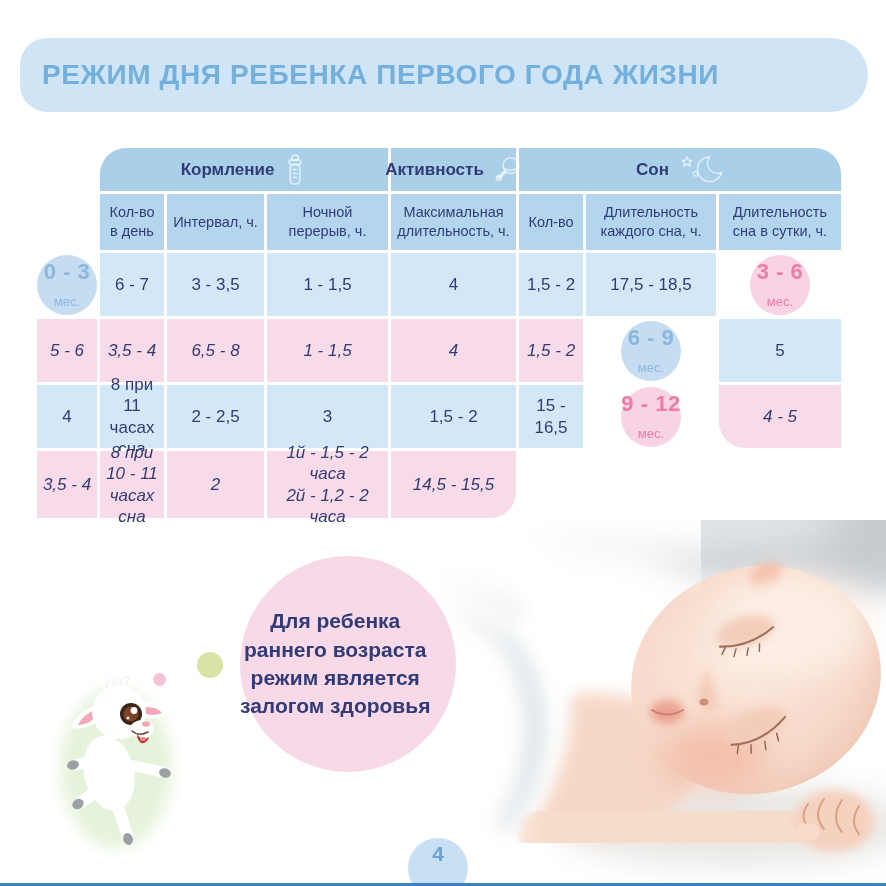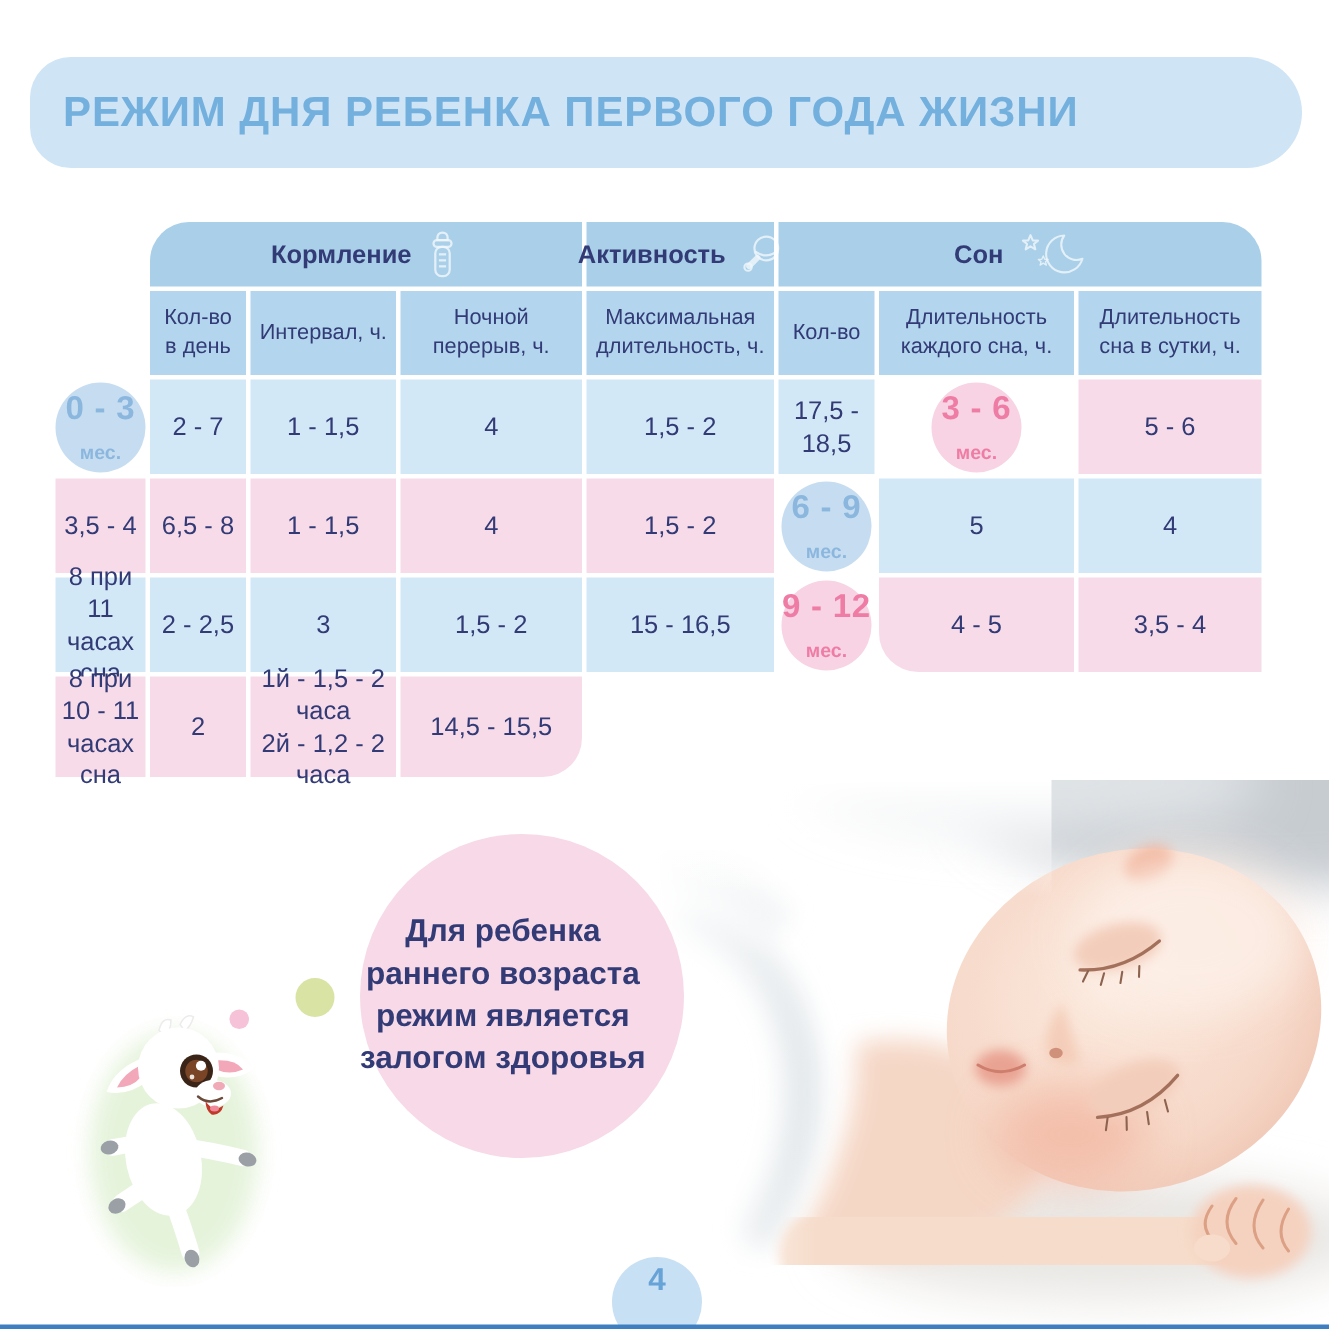--- a/index.html
+++ b/index.html
@@ -45,30 +45,30 @@
     color:var(--table-text,#323b76);
     display:flex;align-items:center;justify-content:center;text-align:center;
     font-size:14.5px;line-height:1.3;white-space:pre-line;
   }
   .cell{
     color:var(--table-text,#323b76);
     display:flex;align-items:center;justify-content:center;text-align:center;
     font-size:17px;line-height:1.25;white-space:pre-line;
   }
   .cell.b{background:var(--row-blue-bg,#d3e8f7);}
-  .cell.p{background:var(--row-pink-bg,#f8dbe9);}
+  .cell.p{background:var(--row-pink-bg,#f8dbe9);font-style:italic;}
   .cell.bl{border-bottom-left-radius:26px;}
   .cell.br{border-bottom-right-radius:26px;}
   .bcell{display:flex;align-items:center;justify-content:center;background:transparent;}
   .badge{
     width:60px;height:60px;border-radius:50%;
     display:flex;flex-direction:column;align-items:center;justify-content:center;
   }
   .badge .age{font-size:22px;font-weight:bold;letter-spacing:.5px;line-height:1;}
-  .badge .unit{font-size:13px;margin-top:12px;line-height:1;font-weight:bold;}
+  .badge .unit{font-size:13px;margin-top:12px;line-height:1;}
   .badge.blue{background:var(--badge-blue-bg,#c6ddf1);color:var(--badge-blue-text,#8bb7de);}
   .badge.pink{background:var(--badge-pink-bg,#f7d3e3);color:var(--badge-pink-text,#ee7ca4);}
 
   
   .photo{position:absolute;left:436px;top:520px;width:450px;height:366px;z-index:1;}
   .callout{
     position:absolute;left:240px;top:556px;width:216px;height:216px;border-radius:50%;
     background:var(--callout-bg,#f7d9e7);z-index:2;
     display:flex;align-items:center;justify-content:flex-start;text-align:center;
   }
@@ -145,21 +145,22 @@
 каждого сна, ч.</div>
     <div class="shdr">Длительность
 сна в сутки, ч.</div>
 
     <div class="bcell">
       <div class="badge blue">
         <span class="age">0 - 3</span>
         <span class="unit">мес.</span>
       </div>
     </div>
-    <div class="cell b">2 - 7</div>
+    <div class="cell b">6 - 7</div>
+    <div class="cell b">3 - 3,5</div>
     <div class="cell b">1 - 1,5</div>
     <div class="cell b">4</div>
     <div class="cell b">1,5 - 2</div>
     <div class="cell b">17,5 - 18,5</div>
 
     <div class="bcell">
       <div class="badge pink">
         <span class="age">3 - 6</span>
         <span class="unit">мес.</span>
       </div>

